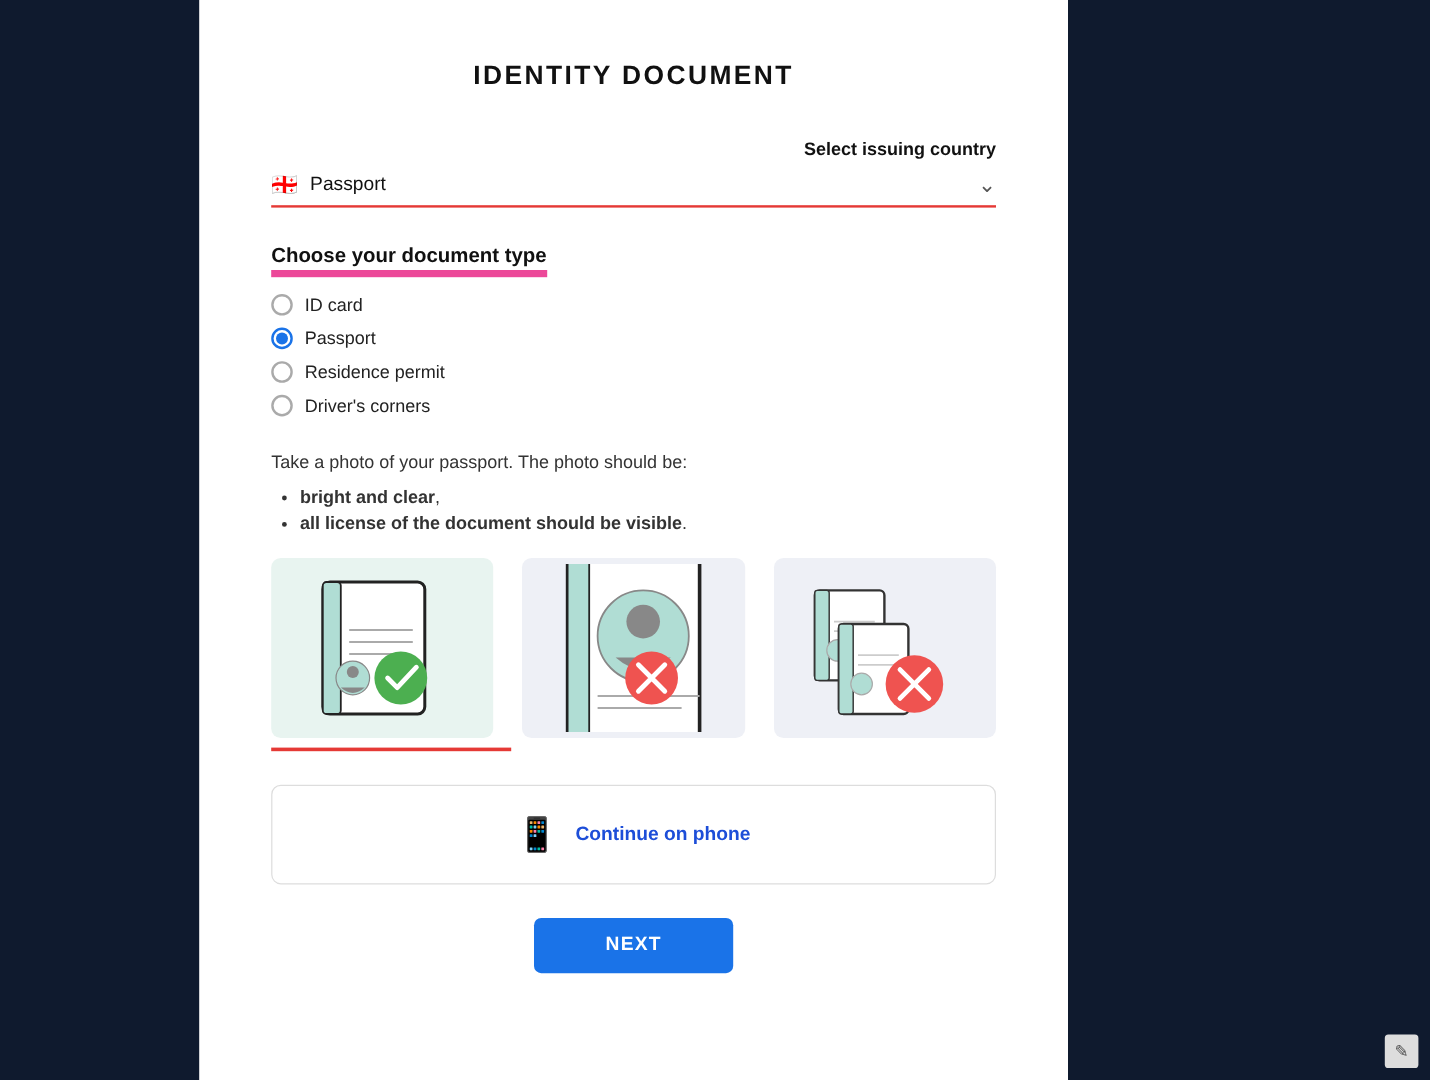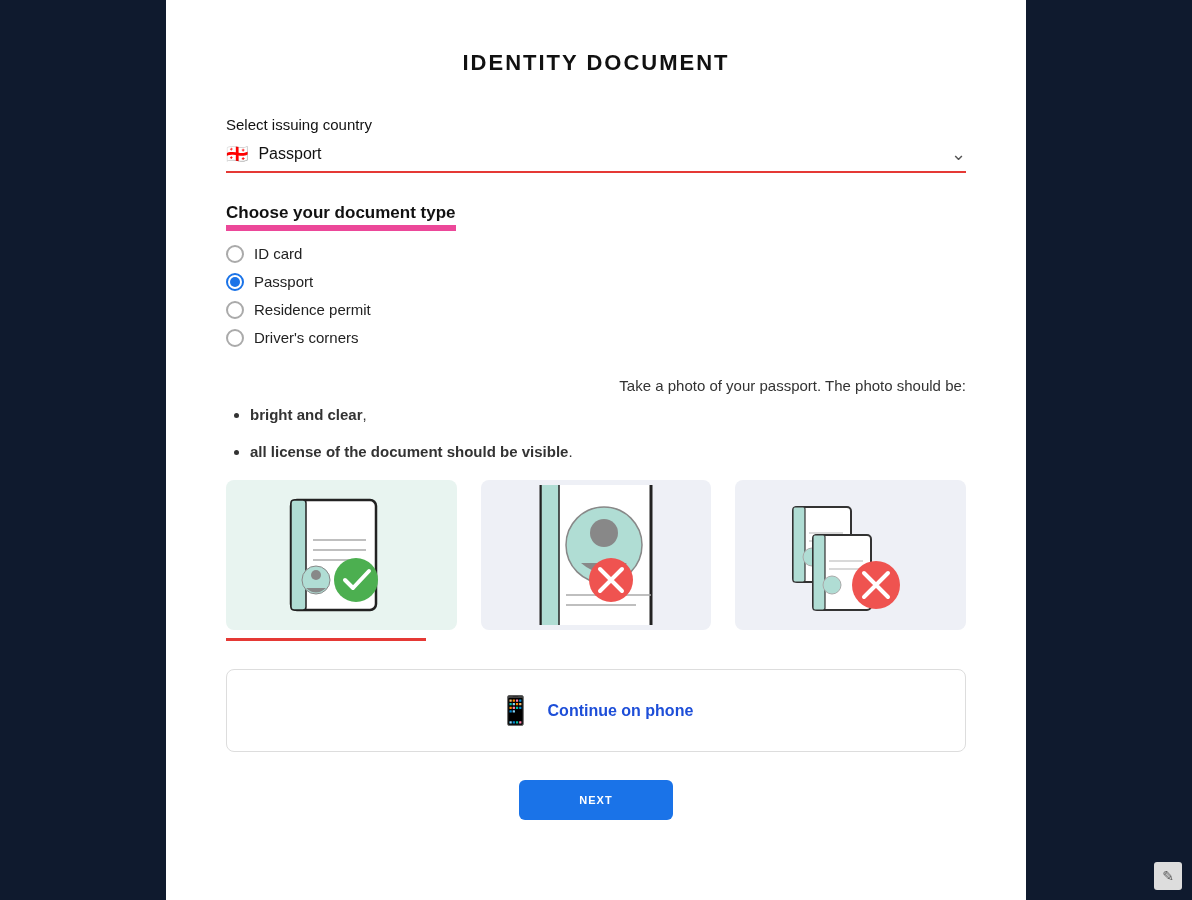--- a/index.html
+++ b/index.html
@@ -7,39 +7,40 @@
       font-family: -apple-system, BlinkMacSystemFont, 'Segoe UI', Arial, sans-serif;
       background: #0f1a2e;
       display: flex;
       justify-content: center;
       align-items: flex-start;
       min-height: 900px;
       width: 1192px;
     }
     .content-panel {
       background: #fff;
-      width: 860px;
+      width: 724px;
       min-height: 900px;
       padding: 40px 60px 60px 60px;
       position: relative;
     }
     .page-title {
       text-align: center;
       font-size: 22px;
       font-weight: 700;
       letter-spacing: 2px;
       color: #111;
       margin-bottom: 40px;
       padding-top: 10px;
     }
     .section-label {
       font-size: 15px;
-      font-weight: 400;
+      font-weight: 700;
       color: #111;
       margin-bottom: 10px;
+      text-align: right;
     }
     .country-select-wrapper {
       position: relative;
       border-bottom: 2px solid #e53935;
       padding-bottom: 6px;
       margin-bottom: 30px;
       cursor: pointer;
       display: flex;
       align-items: center;
       justify-content: space-between;
@@ -70,21 +71,21 @@
       padding-bottom: 2px;
       margin-bottom: 14px;
     }
     .radio-group {
       display: flex;
       flex-direction: column;
       gap: 10px;
     }
     .radio-item {
       display: flex;
-      align-items: flex-start;
+      align-items: center;
       gap: 10px;
       font-size: 15px;
       color: #222;
       cursor: pointer;
     }
     .radio-item input[type="radio"] {
       appearance: none;
       -webkit-appearance: none;
       width: 18px;
       height: 18px;
@@ -109,28 +110,27 @@
       left: 50%;
       transform: translate(-50%, -50%);
     }
     .photo-instructions {
       margin-bottom: 20px;
     }
     .photo-instructions p {
       font-size: 15px;
       color: #333;
       margin-bottom: 12px;
-      text-align: right;
     }
     .photo-instructions ul {
       list-style: disc;
       padding-left: 24px;
       display: flex;
       flex-direction: column;
-      gap: 20px;
+      gap: 5px;
     }
     .photo-instructions ul li {
       font-size: 15px;
       color: #333;
     }
     .photo-instructions ul li strong {
       font-weight: 700;
     }
     .illustration-row {
       display: flex;
@@ -178,21 +178,21 @@
       color: #1d4ed8;
     }
     .next-button {
       display: block;
       margin: 0 auto;
       background: #1a73e8;
       color: #fff;
       border: none;
       border-radius: 6px;
       padding: 14px 60px;
-      font-size: 11px;
+      font-size: 16px;
       font-weight: 700;
       letter-spacing: 1px;
       cursor: pointer;
     }
     
     .left-panel {
       width: 166px;
       background: #0f1a2e;
       min-height: 900px;
       flex-shrink: 0;

